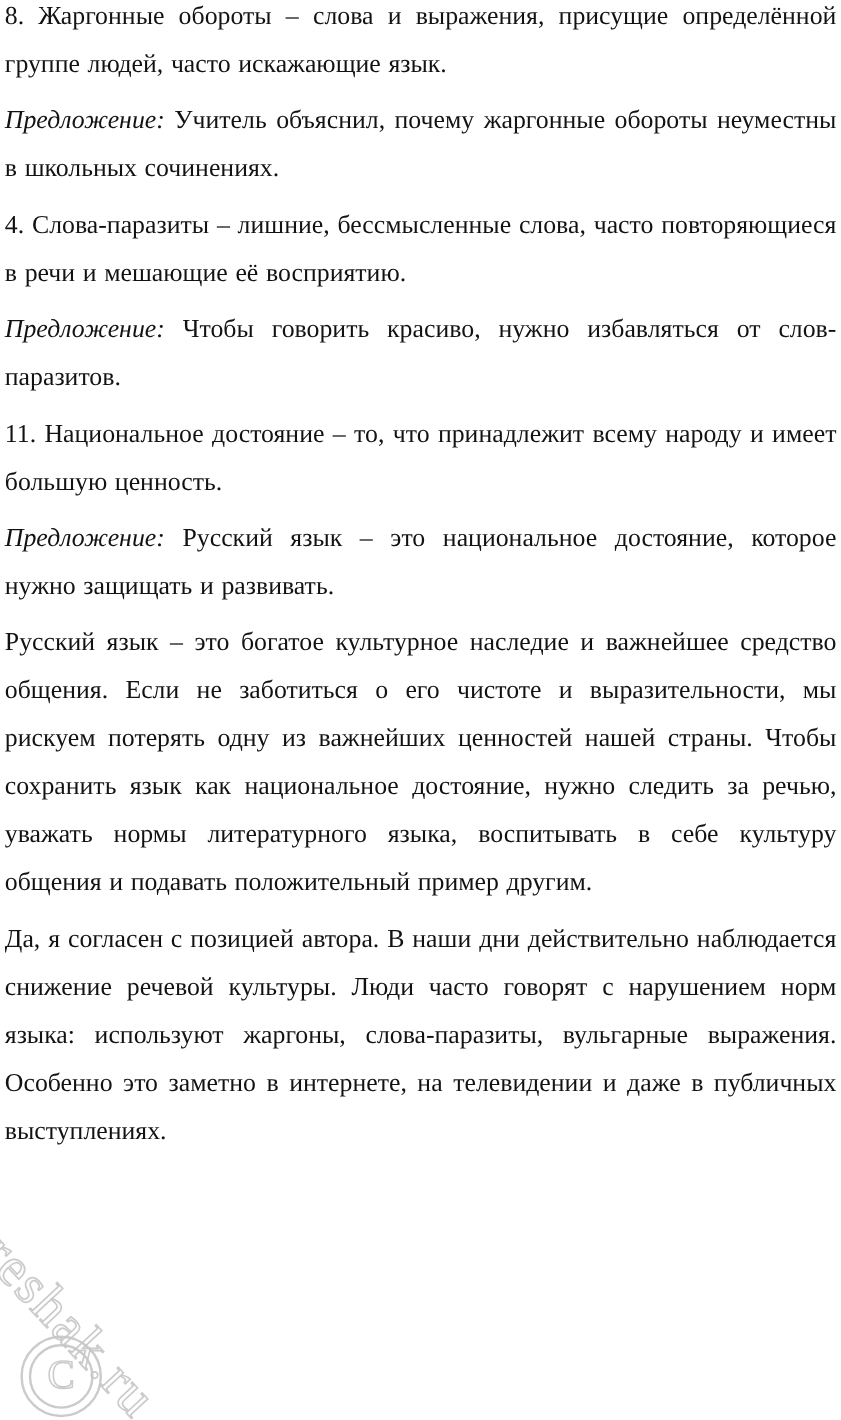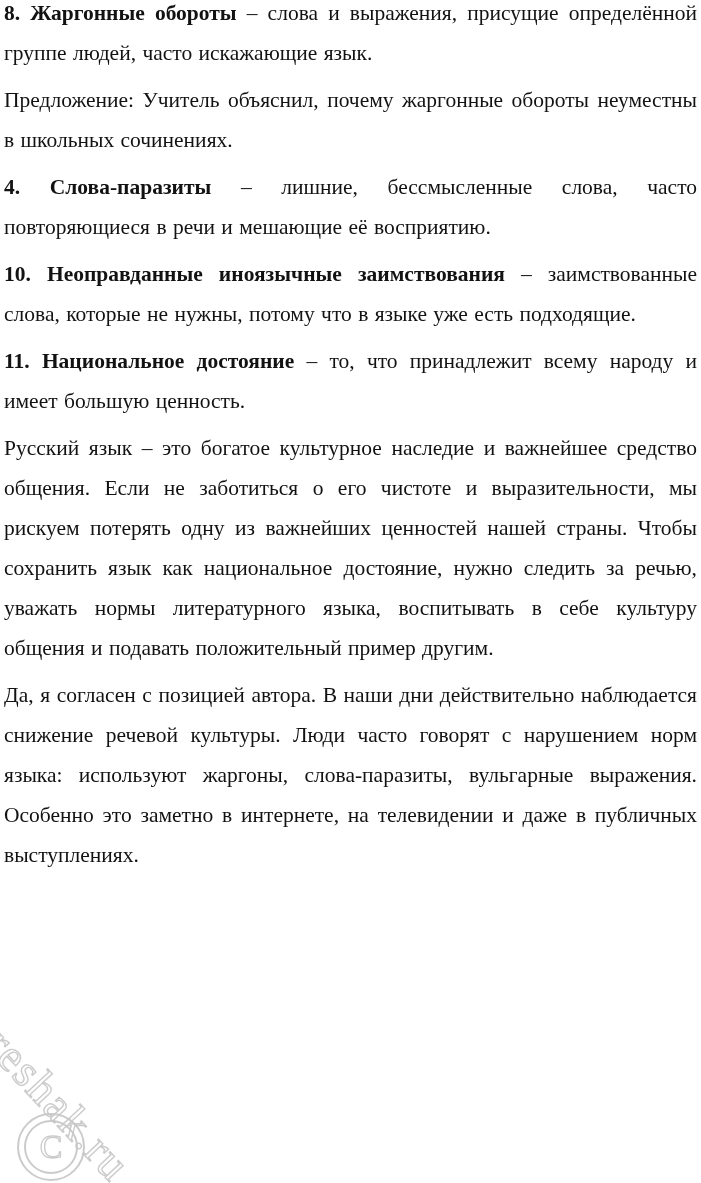--- a/index.html
+++ b/index.html
@@ -21,22 +21,22 @@
     z-index: 2;
   }
   p.para {
     margin: 0 0 7px 0;
     font-size: 21.5px;
     line-height: 40px;
     text-align: justify;
     color: #121212;
     word-spacing: 1px;
   }
-  .lead-bold  { font-weight: bold; }
-  .lead-italic{ }
+  .lead-bold  { font-weight: normal; }
+  .lead-italic{ font-style: italic; }
 
   
   .watermark {
     position: absolute;
     left: 0; top: 0;
     width: 701px; height: 1183px;
     pointer-events: none;
     z-index: 1;
   }
   .wm-text {
@@ -105,32 +105,36 @@
   <p class="para">
     <span class="lead-italic">Предложение:</span>
     <span>Учитель объяснил, почему жаргонные обороты неуместны в школьных сочинениях.</span>
   </p>
 
   <p class="para">
     <span class="lead-bold">4. Слова-паразиты</span>
     <span>– лишние, бессмысленные слова, часто повторяющиеся в речи и мешающие её восприятию.</span>
   </p>
 
+  <p class="para">
+    <span class="lead-italic">Предложение:</span>
+    <span>Чтобы говорить красиво, нужно избавляться от слов-паразитов.</span>
+  </p>
 
-  <p class="para">
-    <span class="lead-bold">10. Неоправданные иноязычные заимствования</span>
-    <span>– заимствованные слова, которые не нужны, потому что в языке уже есть подходящие.</span>
-  </p>
 
 
   <p class="para">
     <span class="lead-bold">11. Национальное достояние</span>
     <span>– то, что принадлежит всему народу и имеет большую ценность.</span>
   </p>
 
+  <p class="para">
+    <span class="lead-italic">Предложение:</span>
+    <span>Русский язык – это национальное достояние, которое нужно защищать и развивать.</span>
+  </p>
 
   <p class="para">
     
     <span>Русский язык – это богатое культурное наследие и важнейшее средство общения. Если не заботиться о его чистоте и выразительности, мы рискуем потерять одну из важнейших ценностей нашей страны. Чтобы сохранить язык как национальное достояние, нужно следить за речью, уважать нормы литературного языка, воспитывать в себе культуру общения и подавать положительный пример другим.</span>
   </p>
 
   <p class="para">
     
     <span>Да, я согласен с позицией автора. В наши дни действительно наблюдается снижение речевой культуры. Люди часто говорят с нарушением норм языка: используют жаргоны, слова-паразиты, вульгарные выражения. Особенно это заметно в интернете, на телевидении и даже в публичных выступлениях.</span>
   </p>

